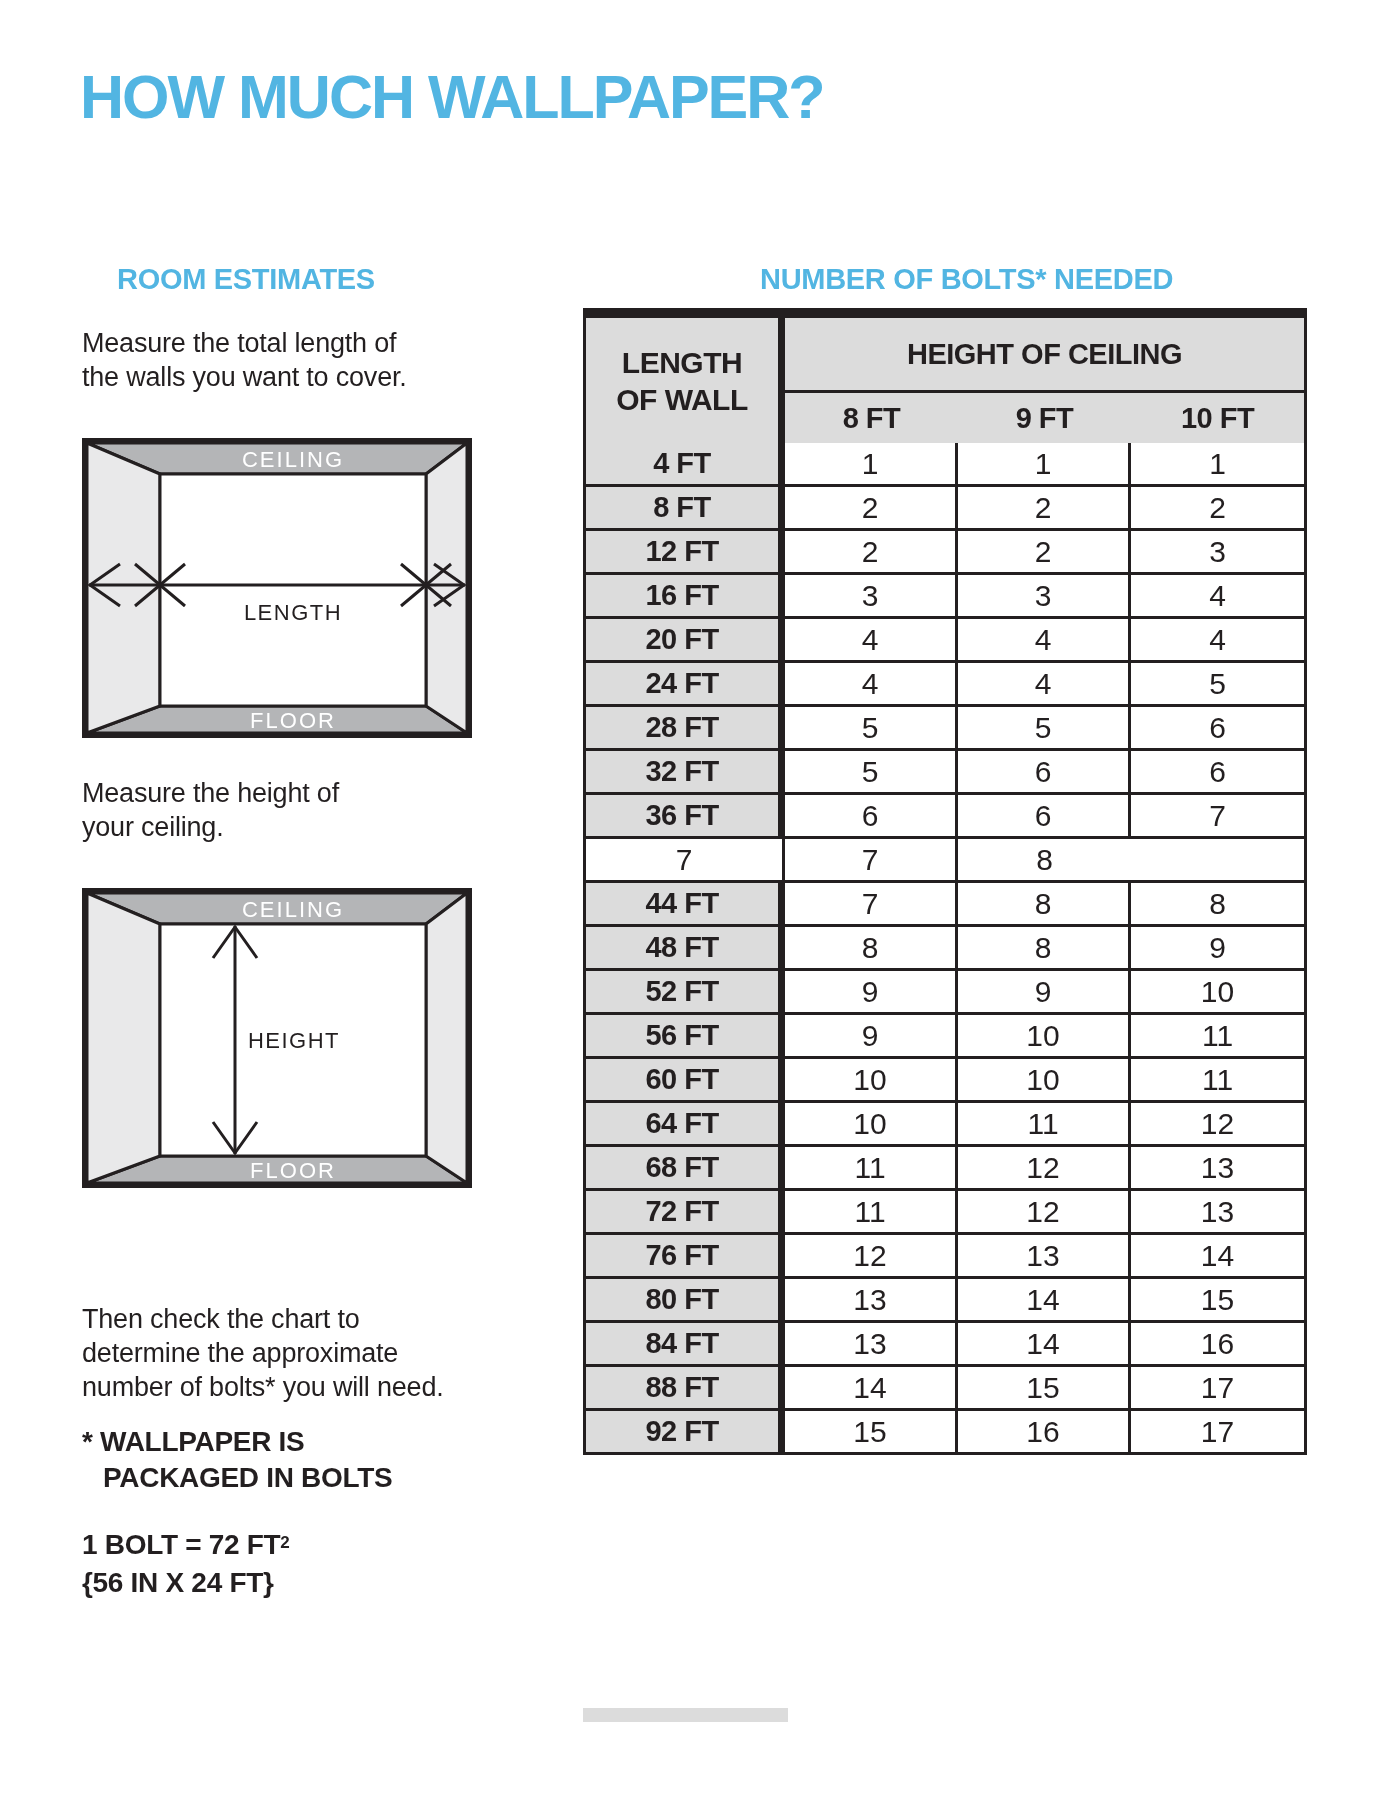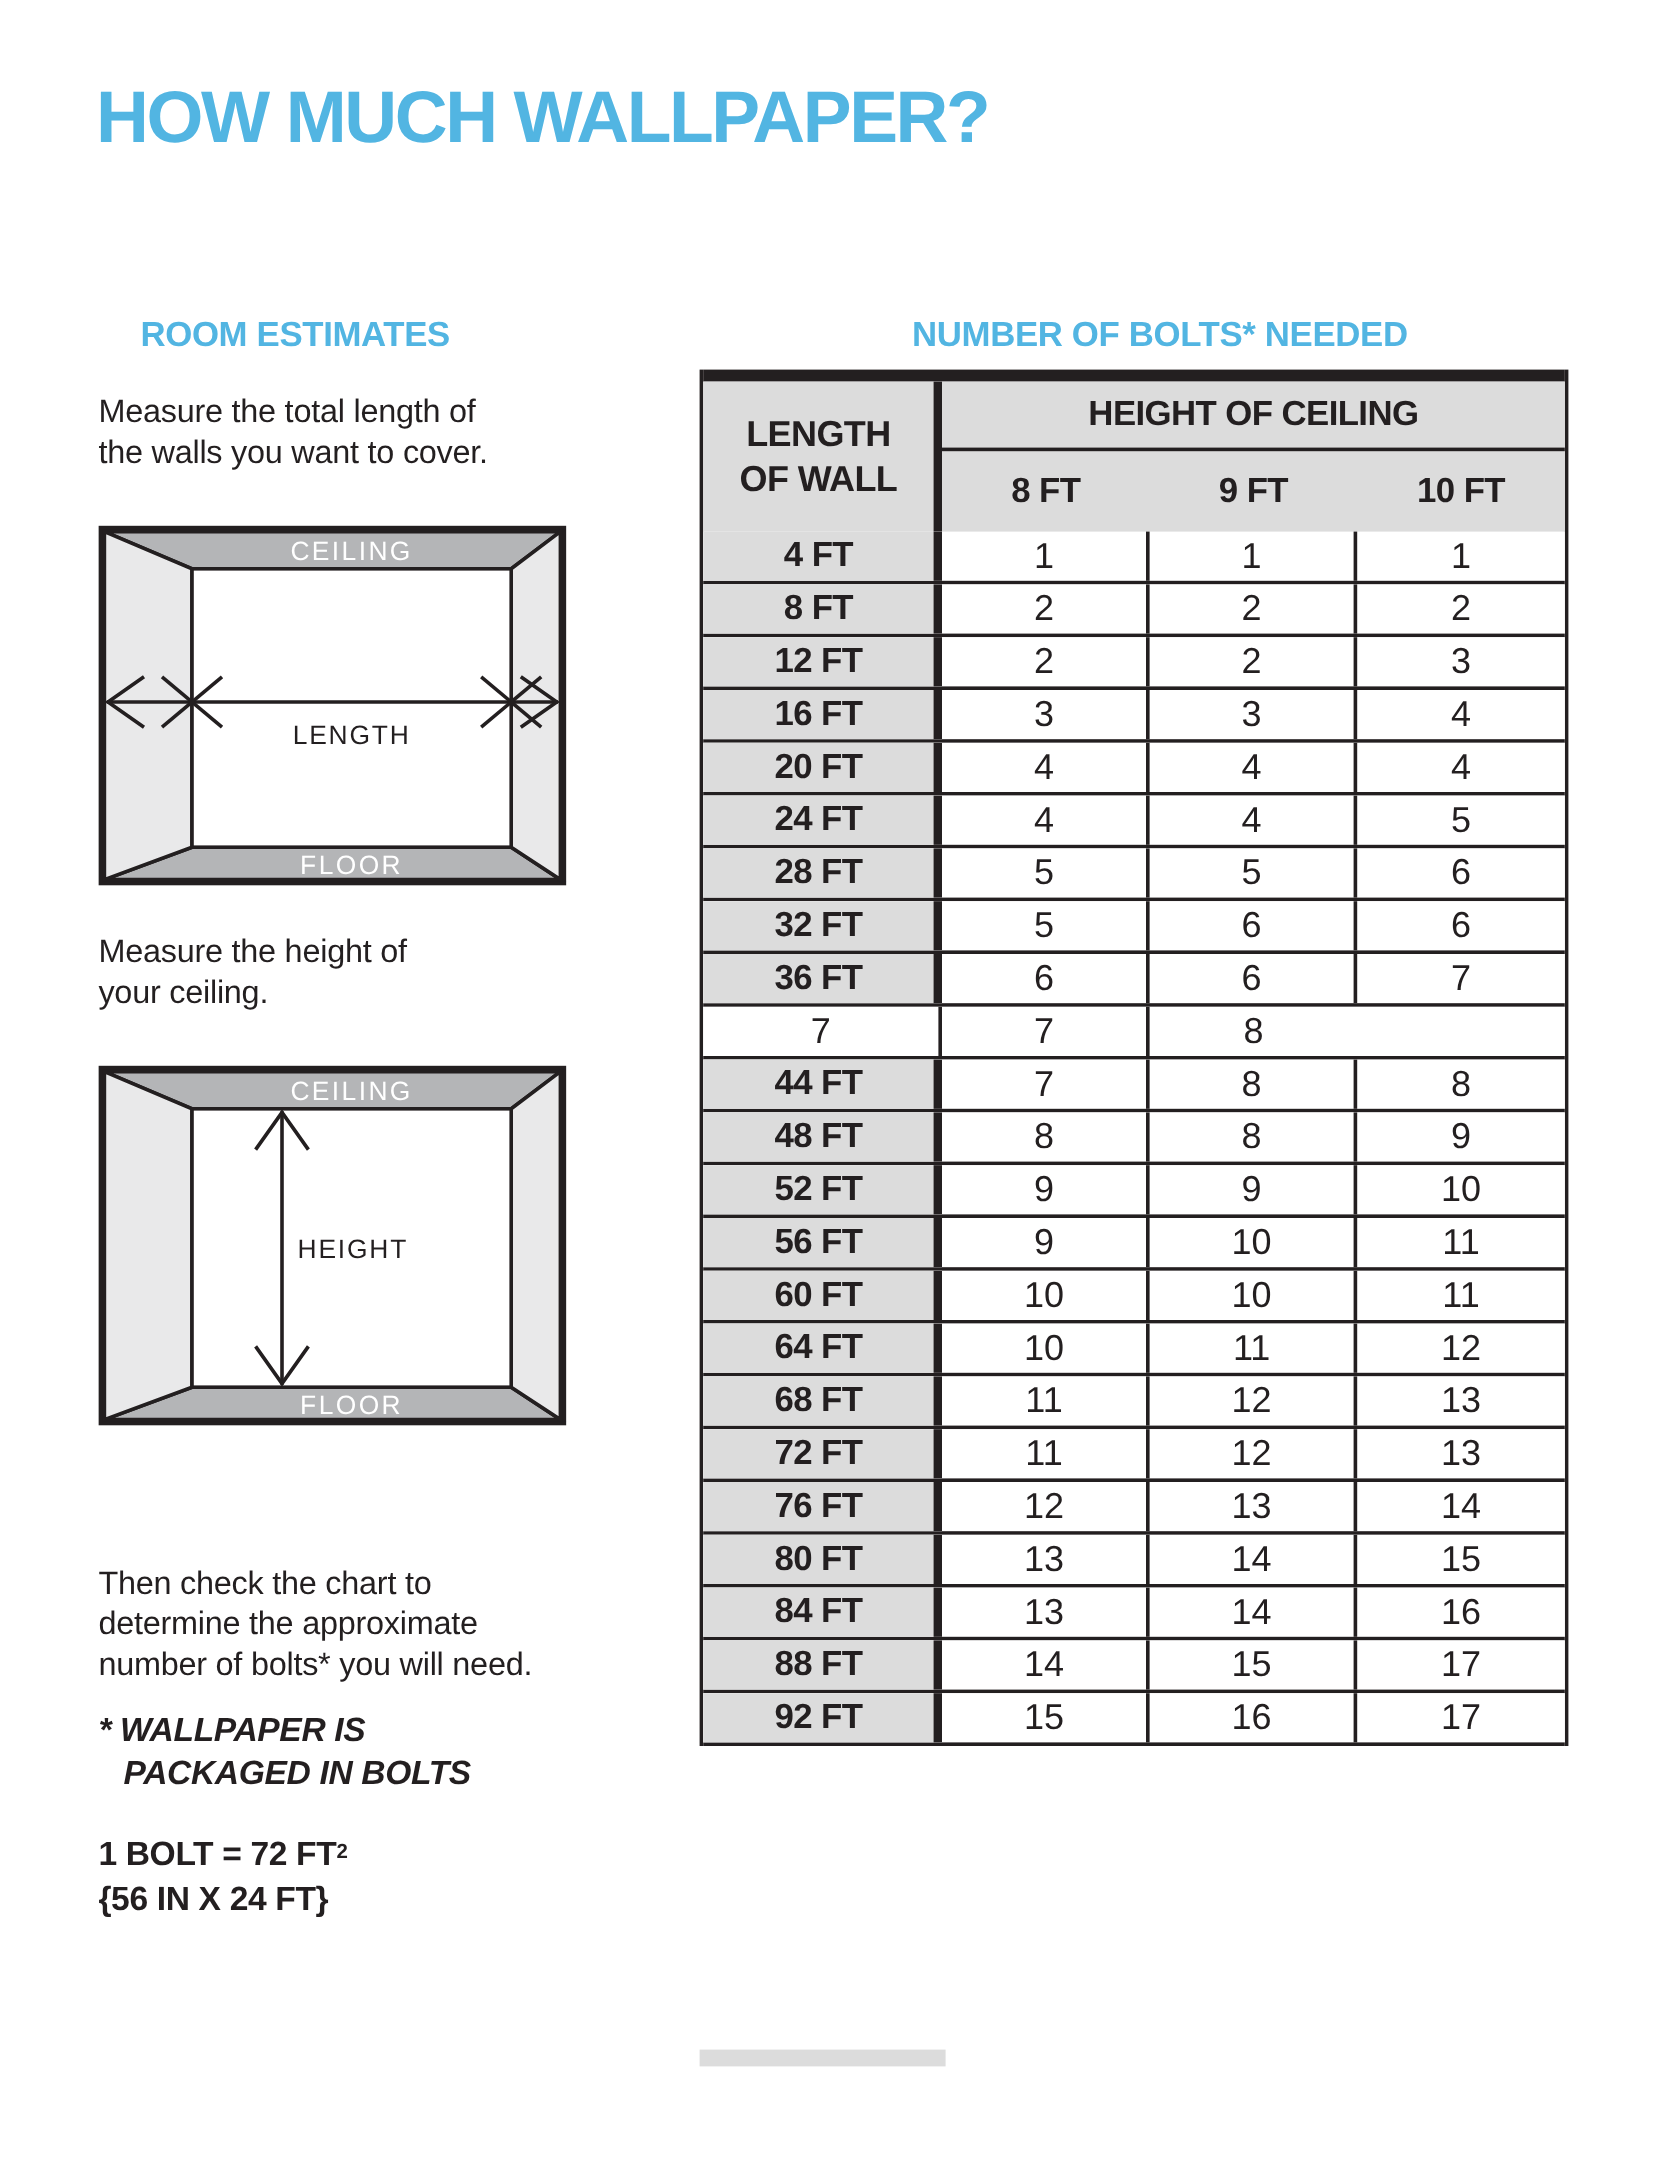--- a/index.html
+++ b/index.html
@@ -27,21 +27,21 @@
   .h-bolts{left:760px;top:263px;}
   .para{
     position:absolute;left:82px;margin:0;font-size:27px;line-height:34px;
     color:var(--ink);letter-spacing:-0.2px;
   }
   .p-step1{top:326px;}
   .p-step2{top:776px;}
   .p-step3{top:1302px;}
   .footnote{
     position:absolute;left:82px;top:1424px;margin:0;font-size:28px;font-weight:700;
-    line-height:36px;letter-spacing:-0.3px;font-style:italic;
+    line-height:36px;letter-spacing:-0.3px;
   }
   .footnote .indent{padding-left:21px;}
   .bolt-info{
     position:absolute;left:82px;top:1524px;margin:0;font-size:28px;font-weight:700;
     line-height:38px;letter-spacing:-0.3px;
   }
   .bolt-info sup{font-size:17px;vertical-align:6px;}
   .diagram{position:absolute;left:82px;}
   .d-length{top:438px;}
   .d-height{top:888px;}
@@ -55,21 +55,21 @@
   }
   .t-topbar{height:10px;background:var(--ink);}
   .t-head{display:grid;grid-template-columns:199px 519px;height:125px;}
   .t-axis{
     box-sizing:border-box;background:var(--cellgray);border-right:7px solid var(--ink);
     display:flex;flex-direction:column;justify-content:center;align-items:center;
     font-weight:700;font-size:30px;line-height:37px;letter-spacing:-0.5px;
   }
   .t-colgroup{background:var(--cellgray);display:flex;flex-direction:column;}
   .t-group{
-    box-sizing:border-box;height:58px;border-bottom:3px solid var(--ink);
+    box-sizing:border-box;height:75px;border-bottom:3px solid var(--ink);
     display:flex;align-items:center;justify-content:center;
     font-weight:700;font-size:29px;letter-spacing:-0.5px;
   }
   .t-subheads{flex:1;display:grid;grid-template-columns:173px 173px 173px;}
   .t-sub{
     display:flex;align-items:center;justify-content:center;
     font-weight:700;font-size:29px;letter-spacing:-0.5px;
   }
   .t-row{
     display:grid;grid-template-columns:199px 173px 173px 173px;height:44px;

